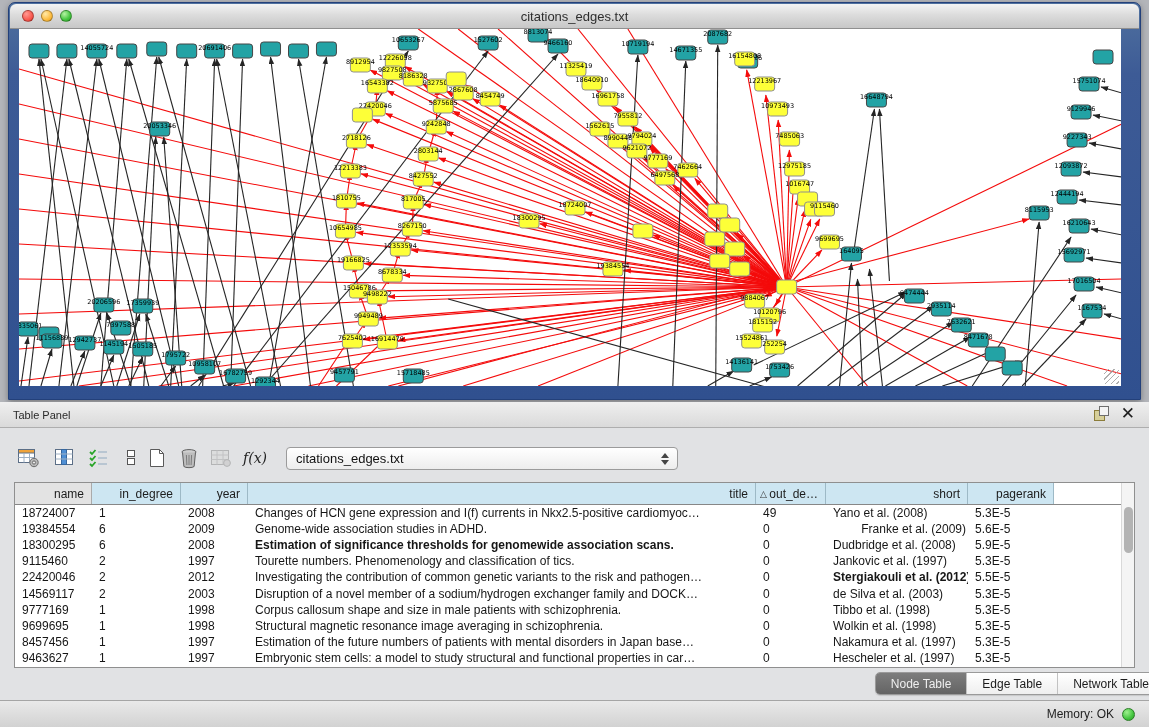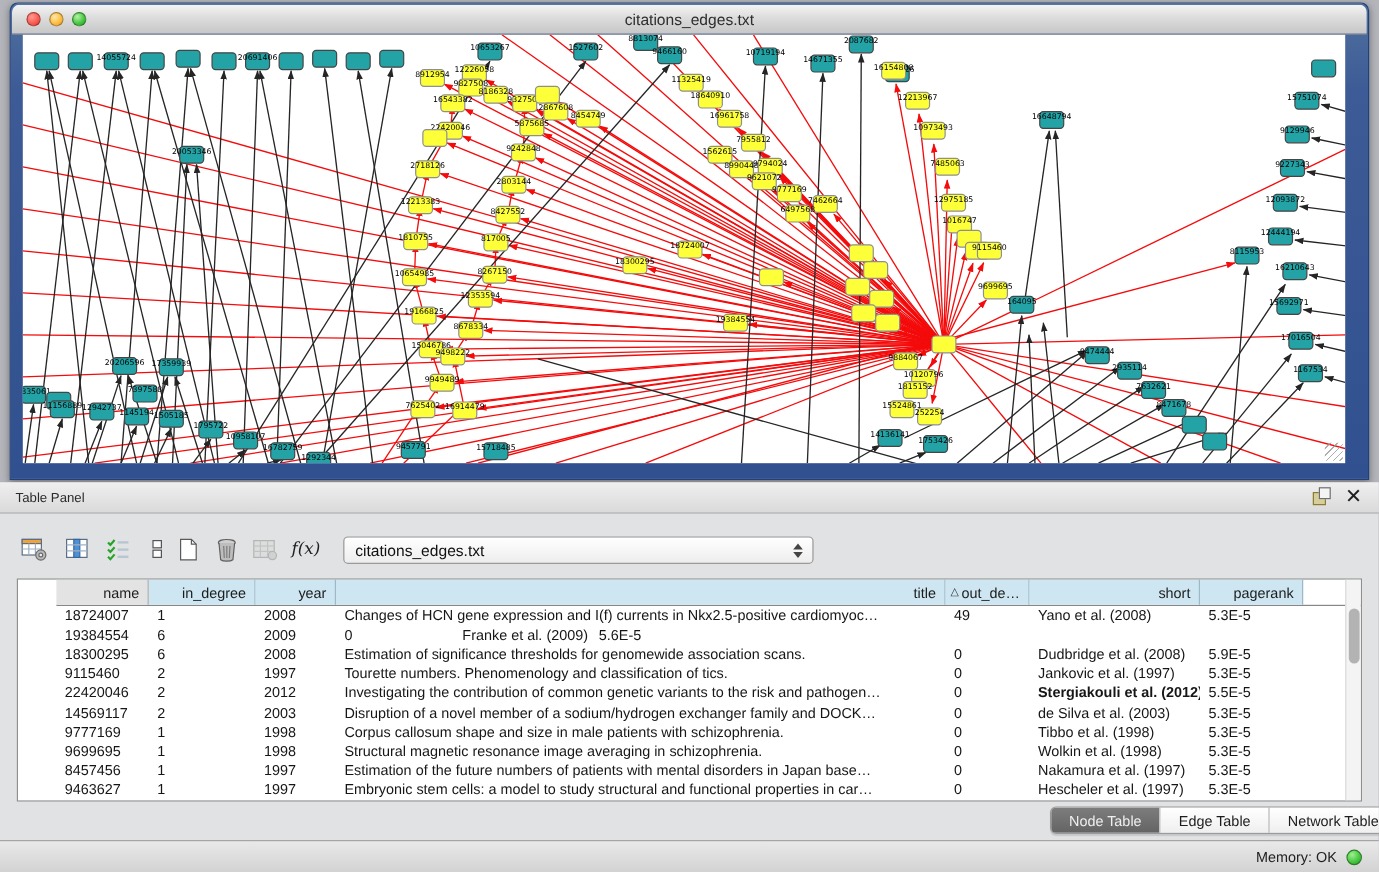--- a/index.html
+++ b/index.html
@@ -66,21 +66,21 @@
     display:flex;align-items:center;box-sizing:border-box;
     box-shadow:inset 0 1px 0 #fff;
   }
   .net-select .val{font-size:13px;color:#111;padding-left:9px;flex:1;}
   .sel-arrows{width:16px;display:flex;flex-direction:column;align-items:center;gap:2px;padding-right:4px;}
   .sel-arrows .up{width:0;height:0;border-left:4px solid transparent;border-right:4px solid transparent;border-bottom:5px solid #444;}
   .sel-arrows .dn{width:0;height:0;border-left:4px solid transparent;border-right:4px solid transparent;border-top:5px solid #444;}
   
   .table-wrap{
     position:absolute;left:14px;top:80px;width:1121px;height:186px;
-    background:#ffffff;border:1px solid #8f8f8f;box-sizing:border-box;overflow:hidden;padding-left:32px;
+    background:#ffffff;border:1px solid #8f8f8f;box-sizing:border-box;overflow:hidden;
   }
   .thead{display:flex;height:21px;border-bottom:1px solid #878787;}
   .th{
     background:#cde6f2;font-size:12px;color:#1c1c1c;
     display:flex;align-items:center;justify-content:flex-end;
     padding:0 7px 0 2px;box-sizing:border-box;
     border-right:1px solid rgba(100,130,145,.45);
   }
   .th.name-col{background:#e3e3e3;border-right:1px solid #aaa;}
   .sort-glyph{font-size:9px;color:#333;margin-right:auto;margin-left:2px;}
@@ -909,29 +909,30 @@
           <div class="td" style="width: 67px;">2008</div>
           <div class="td" style="width: 508px;">Changes of HCN gene expression and I(f) currents in Nkx2.5-positive cardiomyoc…</div>
           <div class="td" style="width: 70px;">49</div>
           <div class="td" style="width: 142px;">Yano et al. (2008)</div>
           <div class="td" style="width: 86px;">5.3E-5</div>
         </div>
         <div class="tr">
           <div class="td" style="width: 77px;">19384554</div>
           <div class="td" style="width: 89px;">6</div>
           <div class="td" style="width: 67px;">2009</div>
+          <div class="td" style="width: 508px;">Genome-wide association studies in ADHD.</div>
           <div class="td" style="width: 70px;">0</div>
           <div class="td" style="width: 142px; text-align: right;">Franke et al. (2009)</div>
           <div class="td" style="width: 86px;">5.6E-5</div>
         </div>
         <div class="tr">
           <div class="td" style="width: 77px;">18300295</div>
           <div class="td" style="width: 89px;">6</div>
           <div class="td" style="width: 67px;">2008</div>
-          <div class="td" style="width: 508px;">Estimation of significance thresholds for genomewide association scans.</div>
+          <div class="td" style="width: 508px; font-weight: bold;">Estimation of significance thresholds for genomewide association scans.</div>
           <div class="td" style="width: 70px;">0</div>
           <div class="td" style="width: 142px;">Dudbridge et al. (2008)</div>
           <div class="td" style="width: 86px;">5.9E-5</div>
         </div>
         <div class="tr">
           <div class="td" style="width: 77px;">9115460</div>
           <div class="td" style="width: 89px;">2</div>
           <div class="td" style="width: 67px;">1997</div>
           <div class="td" style="width: 508px;">Tourette numbers. Phenomenology and classification of tics.</div>
           <div class="td" style="width: 70px;">0</div>

